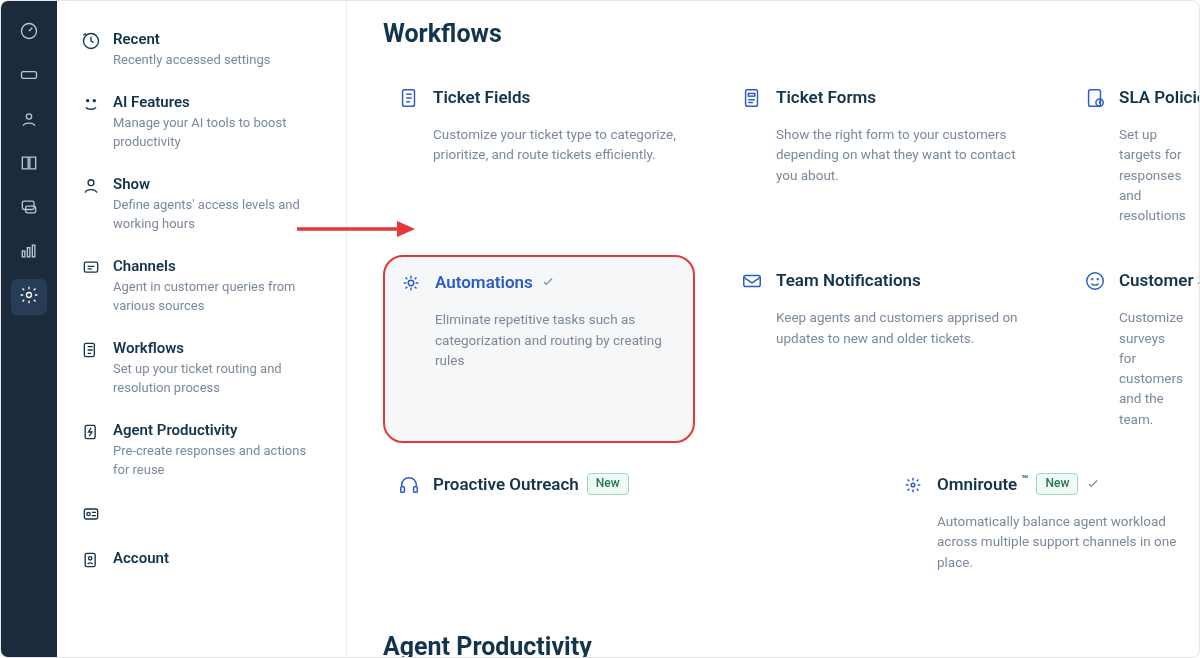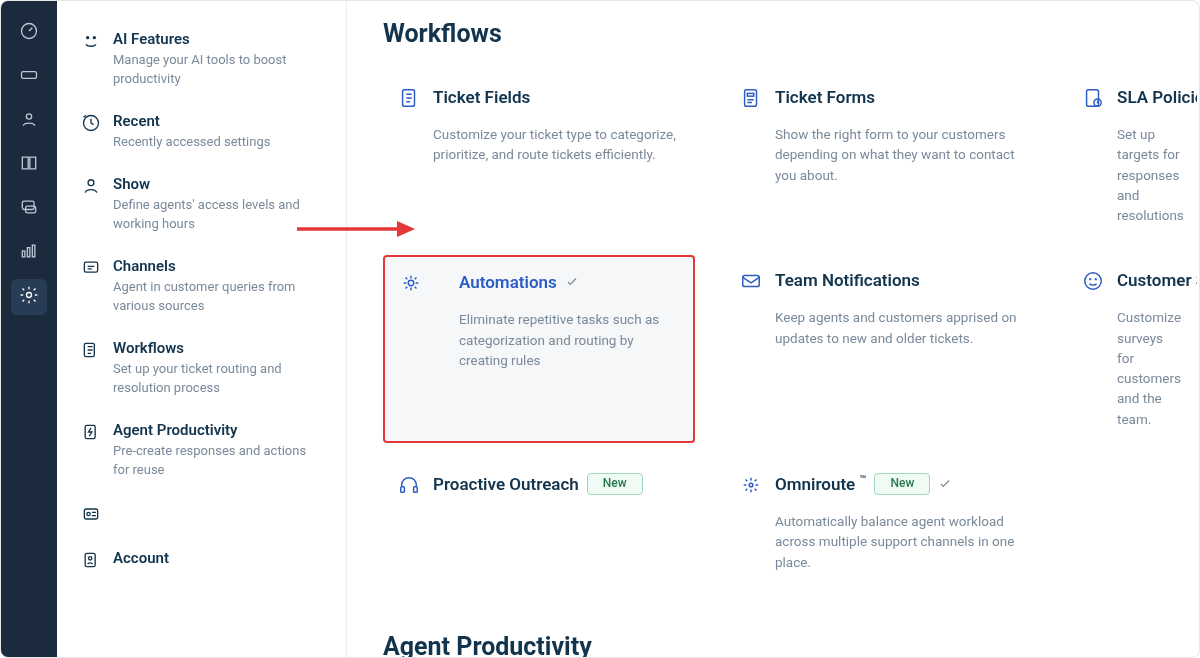--- a/index.html
+++ b/index.html
@@ -98,40 +98,40 @@
   .section-title {
     font-size: 25px;
     font-weight: 700;
     color: #12344D;
     margin: 0 0 24px 0;
   }
   .cards-row {
     display: flex;
     gap: 30px;
     margin-bottom: 16px;
+    justify-content: space-between;
   }
   .card {
     width: 312px;
     flex-shrink: 0;
     display: flex;
     align-items: flex-start;
     padding: 14px 14px 14px 14px;
     border-radius: 10px;
     cursor: pointer;
     box-sizing: border-box;
   }
   .card.cut {
     width: 130px;
     overflow: hidden;
   }
   .card.highlight {
     background: #F5F7F9;
     border: 2.5px solid #E43737;
-    border-radius: 4px;
-    gap: 24px;
+    border-radius: 20px;
   }
   .card-icon {
     width: 24px;
     height: 24px;
     margin-right: 12px;
     flex-shrink: 0;
     color: #2C5CC5;
     display:flex;
     align-items:center;
     justify-content:center;
@@ -153,21 +153,21 @@
     font-size: 13.5px;
     color: #7A8A9B;
     line-height: 1.5;
     margin-top: 16px;
   }
   .badge-new {
     display: inline-flex;
     align-items:center;
     justify-content:center;
     height: 20px;
-    padding: 0 15px;
+    padding: 0 8px;
     font-size: 12px;
     font-weight: 500;
     color: #28784F;
     border: 1px solid #9FD8B9;
     border-radius: 4px;
     background: #F1FBF5;
   }
   .check-ic {
     color: #7A8A9B;
     display:inline-flex;
@@ -230,40 +230,40 @@
             <circle cx="12" cy="12" r="3"></circle>
             <path d="M12 2v3M12 19v3M4.2 4.2l2.1 2.1M17.7 17.7l2.1 2.1M2 12h3M19 12h3M4.2 19.8l2.1-2.1M17.7 6.3l2.1-2.1"></path>
           </svg></span>
     </div>
   </div>
 
   <div class="sidebar">
     <div class="sb-item">
       <span class="sb-icon">
           <svg viewBox="0 0 24 24">
+            <circle cx="12" cy="12" r="9"></circle>
+            <path d="M12 7v5l3 2M3 5l3-2"></path>
+          </svg>
+        </span>
+      <div class="sb-text">
+        <div class="sb-title">Recent</div>
+        <div class="sb-desc">Recently accessed settings</div>
+      </div>
+    </div>
+    <div class="sb-item">
+      <span class="sb-icon">
+          <svg viewBox="0 0 24 24">
             <circle cx="8" cy="8" r="2" fill="currentColor" stroke="none"></circle>
             <circle cx="16" cy="8" r="2" fill="currentColor" stroke="none"></circle>
             <path d="M6 16c2 3 10 3 12 0"></path>
           </svg>
         </span>
       <div class="sb-text">
         <div class="sb-title">AI Features</div>
         <div class="sb-desc">Manage your AI tools to boost productivity</div>
-      </div>
-    </div>
-    <div class="sb-item">
-      <span class="sb-icon">
-          <svg viewBox="0 0 24 24">
-            <circle cx="12" cy="12" r="9"></circle>
-            <path d="M12 7v5l3 2M3 5l3-2"></path>
-          </svg>
-        </span>
-      <div class="sb-text">
-        <div class="sb-title">Recent</div>
-        <div class="sb-desc">Recently accessed settings</div>
       </div>
     </div>
     <div class="sb-item">
       <span class="sb-icon">
           <svg viewBox="0 0 24 24">
             <circle cx="12" cy="8" r="3.5"></circle>
             <path d="M5 20c1.5-5 12.5-5 14 0"></path>
           </svg>
         </span>
       <div class="sb-text">

